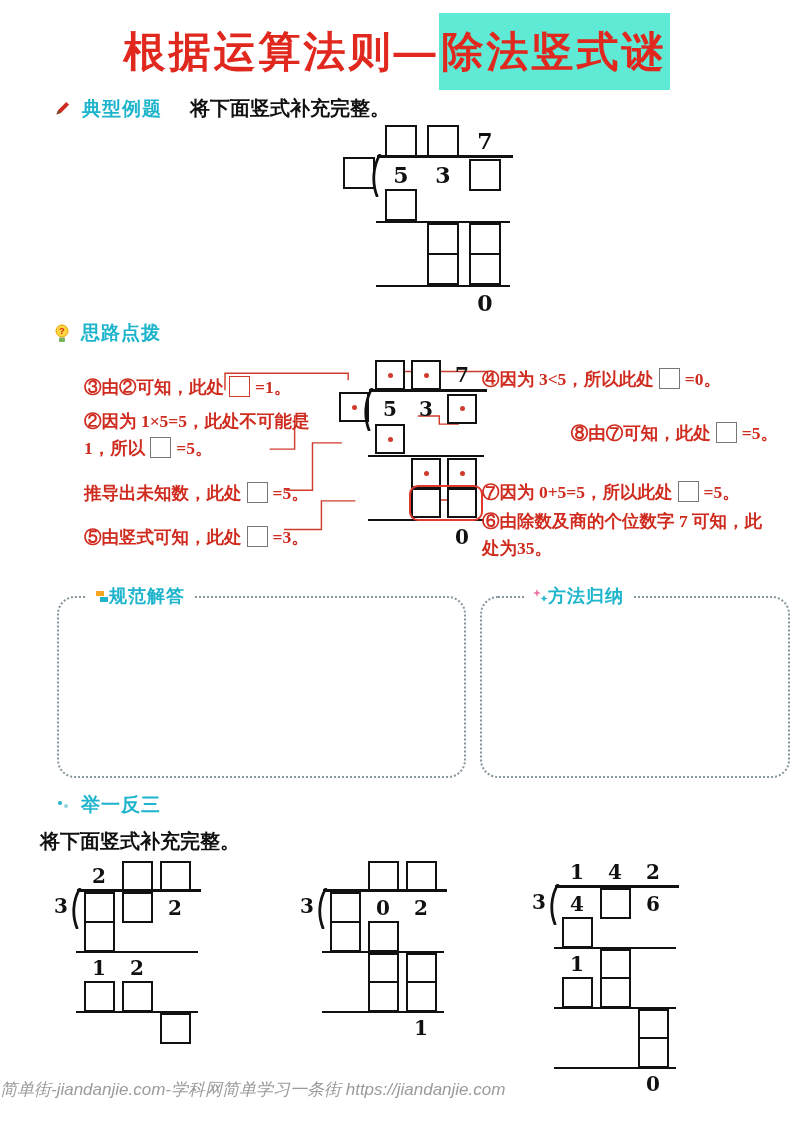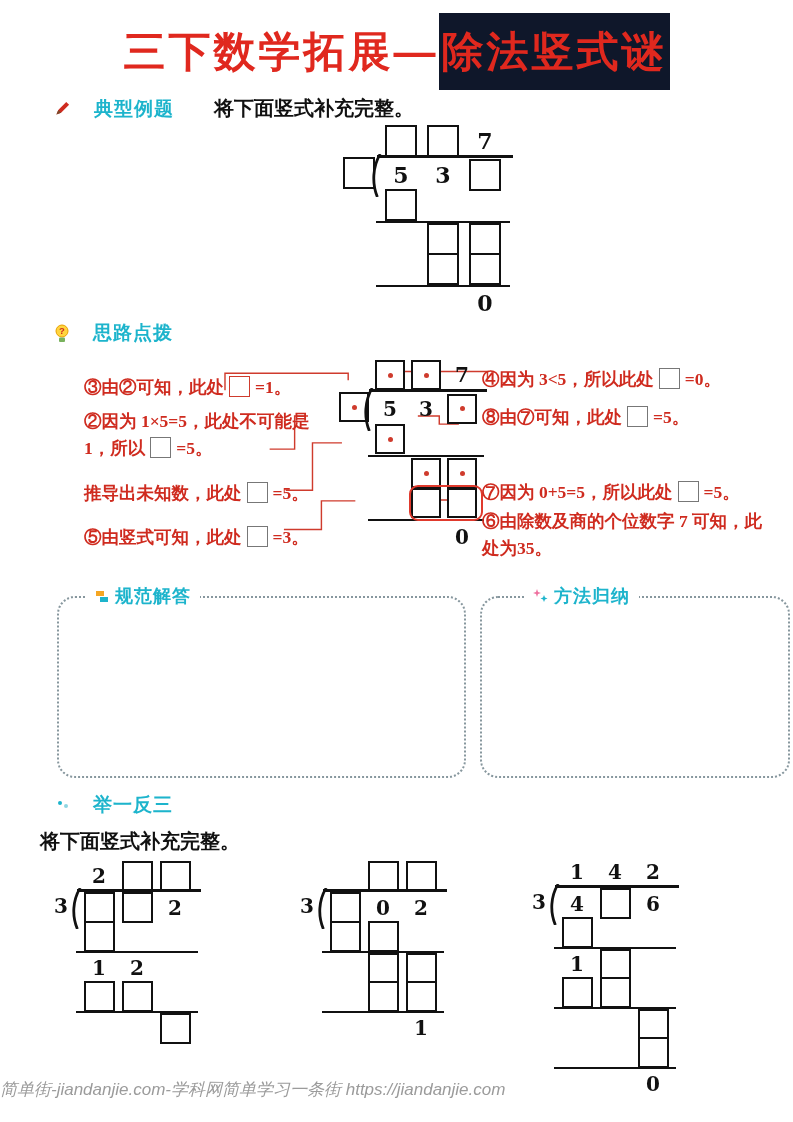--- a/index.html
+++ b/index.html
@@ -3,24 +3,24 @@
 <meta charset="utf-8">
 <style>
   html,body{margin:0;padding:0;background:#e8e8e8;}
   .page{position:relative;width:793px;height:1122px;background:#ffffff;margin:0 auto;
         font-family:"Liberation Sans",sans-serif;overflow:hidden;}
 
   
   .title{position:absolute;top:24px;left:0;width:100%;text-align:center;
          font-size:42px;font-weight:bold;color:#e0281e;letter-spacing:3px;
          font-family:"Liberation Sans",sans-serif;}
-  .title .hl{background:#0f172a;padding:15px 3px;}
-
-  
-  .sec-head{position:absolute;display:flex;align-items:center;gap:24px;}
+  .title .hl{background:#5eead4;padding:15px 3px;}
+
+  
+  .sec-head{position:absolute;display:flex;align-items:center;gap:12px;}
   .sec-label{color:#1db4cc;font-size:19px;font-weight:bold;letter-spacing:1px;}
   .sec-instr{color:#111;font-size:20px;font-weight:bold;margin-left:16px;
              font-family:"Liberation Serif",serif;}
   .icon{display:inline-flex;align-items:center;justify-content:center;}
 
   
   .dv{position:absolute;}
   .dv-ex  {--cw:42px;--bw:28px;--rh:30px;--fs:22px;}
   .dv-hint{--cw:36px;--bw:26px;--rh:30px;--fs:20px;}
   .dv-p   {--cw:38px;--bw:27px;--rh:28px;--fs:20px;}
@@ -45,40 +45,40 @@
   .hint{position:absolute;color:#cf2b1f;font-size:17.5px;line-height:1.55;font-weight:bold;
         font-family:"Liberation Serif",serif;z-index:1;}
   .hint-l{left:84px;width:255px;}
   .hint-r{left:482px;width:296px;}
   .hint-box{display:inline-block;width:19px;height:19px;border:1.6px solid #777;
         vertical-align:-4px;margin:0 5px;background:#fff;}
 
   
   .panel{position:absolute;border:2.2px dotted #87979e;border-radius:18px;background:#fff;}
   .panel-title{position:absolute;top:-14px;background:#fff;padding:0 9px;display:flex;
-        align-items:center;gap:6px;color:#1db4cc;font-size:18px;font-weight:bold;letter-spacing:1px;}
+        align-items:center;color:#1db4cc;font-size:18px;font-weight:bold;letter-spacing:1px;}
   .panel-answer{left:57px;top:596px;width:405px;height:178px;}
   .panel-method{left:480px;top:596px;width:306px;height:178px;}
   .method-text{margin:16px 14px 0 14px;font-size:19px;line-height:1.98;color:#111;
         font-weight:bold;font-family:"Liberation Serif",serif;letter-spacing:0.5px;}
 
   
   .practice-instr{position:absolute;left:40px;top:828px;font-size:20px;font-weight:bold;
         color:#111;font-family:"Liberation Serif",serif;}
 
   
   .footer{position:absolute;left:0;top:1078px;width:100%;
         color:#9b9b9b;font-size:17px;z-index:2;font-style:italic;}
 </style>
 </head>
 <body>
 
 <div class="page">
 
-  <div class="title"><span>三下数学拓展—</span><span class="hl">除法竖式谜</span></div>
+  <div class="title"><span>根据运算法则—</span><span class="hl">除法竖式谜</span></div>
 
   <div class="sec-head" style="left:55px;top:95px;">
     <span class="icon">
       <svg width="15" height="15" viewBox="0 0 16 16">
           <path d="M1.5 14.5 L3.5 9.5 L12 1 L15 4 L6.5 12.5 Z" fill="#cf2b1f"></path>
           <path d="M1.5 14.5 L3.5 9.5 L6.5 12.5 Z" fill="#7a4a2b"></path>
         </svg>
     </span>
     <span class="sec-label">典型例题</span>
     <span class="sec-instr">将下面竖式补充完整。</span>
@@ -171,21 +171,21 @@
         <polyline points="489,151 504,151 504,164" fill="none" stroke="#cf3b2d" stroke-width="1.6"></polyline>
       </svg>
     <div id="hints-left">
         <div class="hint hint-l" style="top: 22px;"><span>③由②可知，此处</span><span class="hint-box" style="border-color: rgb(207, 59, 45);"></span><span>=1。</span></div>
         <div class="hint hint-l" style="top: 56px;"><span>②因为 1×5=5，此处不可能是 1，所以</span><span class="hint-box"></span><span>=5。</span></div>
         <div class="hint hint-l" style="top: 128px;"><span>推导出未知数，此处</span><span class="hint-box"></span><span>=5。</span></div>
         <div class="hint hint-l" style="top: 172px;"><span>⑤由竖式可知，此处</span><span class="hint-box"></span><span>=3。</span></div>
       </div>
     <div id="hints-right">
         <div class="hint hint-r" style="top: 14px;"><span>④因为 3&lt;5，所以此处</span><span class="hint-box"></span><span>=0。</span></div>
-        <div class="hint hint-r" style="top: 52px;"><span>⑧由⑦可知，此处</span><span class="hint-box"></span><span>=5。</span></div>
+        <div class="hint hint-r" style="top: 68px; text-align: right;"><span>⑧由⑦可知，此处</span><span class="hint-box"></span><span>=5。</span></div>
         <div class="hint hint-r" style="top: 84px; margin-top: 43px;"><span>⑦因为 0+5=5，所以此处</span><span class="hint-box"></span><span>=5。</span></div>
         <div class="hint hint-r" style="top: 156px;"><span>⑥由除数及商的个位数字 7 可知，此处为35。</span></div>
       </div>
     <div class="dv dv-hint" style="left:336px;top:8px;">
         <div class="dv-row">
           <div class="dv-cell"></div>
           <div class="dv-cell">
             <div class="dv-box dot"></div>
           </div>
           <div class="dv-cell">

